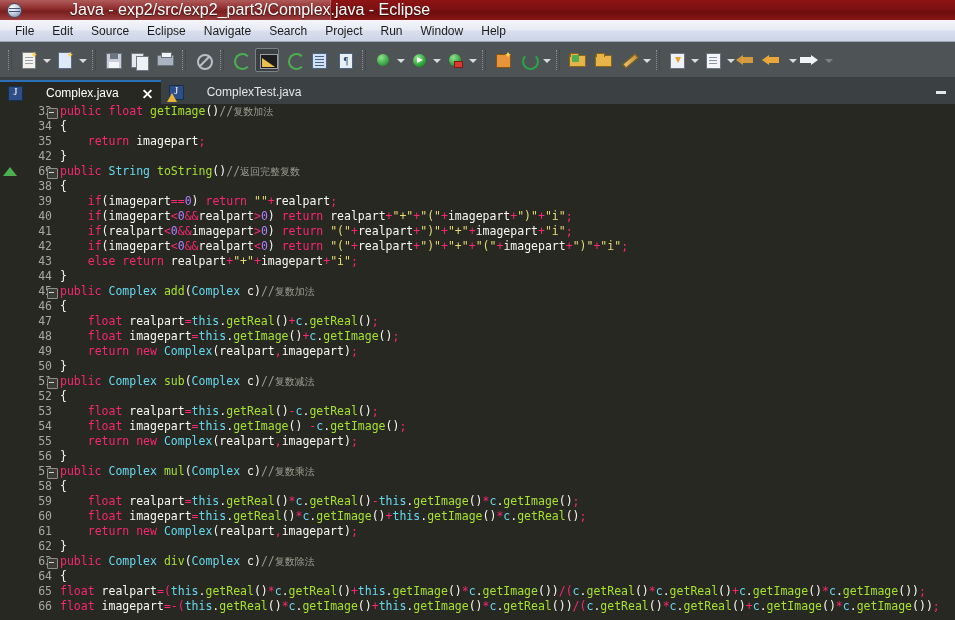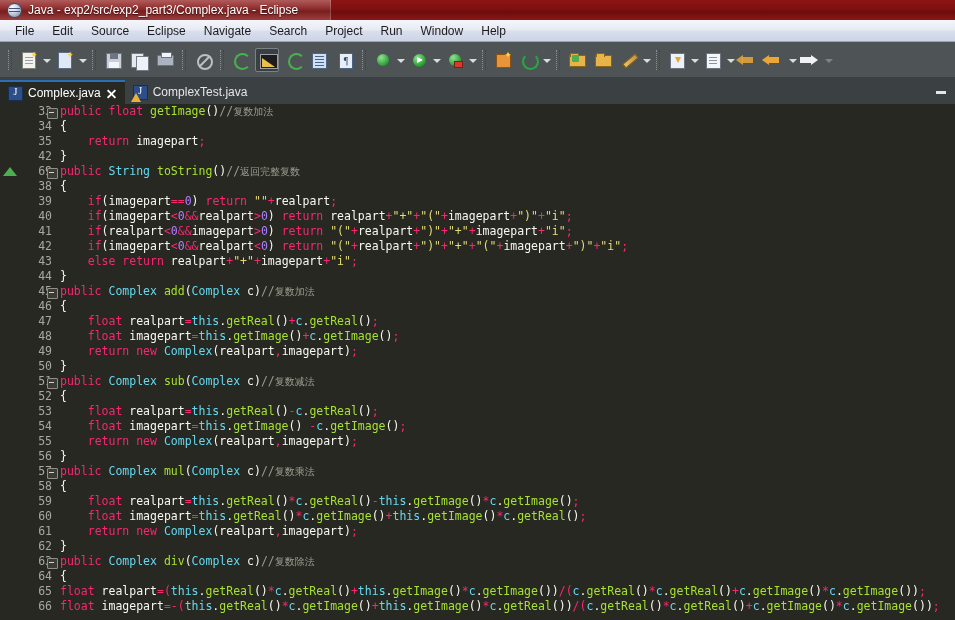--- a/index.html
+++ b/index.html
@@ -25,22 +25,23 @@
     width:13px;height:13px;border-radius:50%;
     background:radial-gradient(circle at 35% 30%,#fdfdfd 0%,#cfd6e4 40%,#6c7fa8 100%);
     border:1px solid #3b4a63;position:relative;flex:none;
   }
   .app-icon:before,.app-icon:after{
     content:"";position:absolute;left:1px;right:1px;height:1px;background:#41517a;
   }
   .app-icon:before{top:4px;}
   .app-icon:after{top:7px;}
   .title-text{
-    font-size:12px;color:#ffffff;white-space:nowrap;
+    font-size:16px;color:#ffffff;white-space:nowrap;
     text-shadow:0 1px 1px rgba(0,0,0,.55);
+    margin-left:42px;
   }
   
   .menubar{
     height:22px;width:955px;
     background:linear-gradient(to bottom,#f4f6fb 0%,#e6eaf3 48%,#d9dfee 52%,#ccd4e6 100%);
     border-bottom:1px solid #9aa4ba;
     display:flex;align-items:center;padding-left:6px;box-sizing:border-box;
   }
   .menu-item{
     font-size:12px;color:#1b1b1b;padding:2px 9px;cursor:default;white-space:nowrap;
@@ -108,21 +109,21 @@
   .arrow-l:after{content:"";position:absolute;left:-1px;top:0;border-top:5.5px solid transparent;border-bottom:5.5px solid transparent;border-right:7px solid #e9a73a;}
   .arrow-l.pale:before,.arrow-l.pale:after{opacity:.85;}
   .arrow-r:before{content:"";position:absolute;left:1px;top:2px;width:11px;height:6px;background:#f0f2f5;}
   .arrow-r:after{content:"";position:absolute;right:-1px;top:0;border-top:5.5px solid transparent;border-bottom:5.5px solid transparent;border-left:7px solid #f0f2f5;}
   
   .tabbar{
     width:955px;height:26px;background:#3b4043;position:relative;
     display:flex;align-items:flex-end;
   }
   .tab{
-    height:24px;display:flex;align-items:center;gap:5px;padding:0 8px;
+    height:24px;display:flex;align-items:center;gap:23px;padding:0 8px;
     font-size:12px;color:#e8e8e8;box-sizing:border-box;position:relative;
   }
   .tab.active{
     background:#272822;border-top:2px solid #2b6fb5;
     color:#ffffff;
   }
   .tab.inactive{color:#e5e5e5;}
   .jicon{width:13px;height:13px;background:#2d4e86;border:1px solid #17304f;position:relative;flex:none;}
   .jicon:after{content:"J";position:absolute;left:0;right:0;top:-1px;color:#fff;font-size:10px;text-align:center;font-family:"Liberation Serif",serif;}
   .jicon.warn:before{

